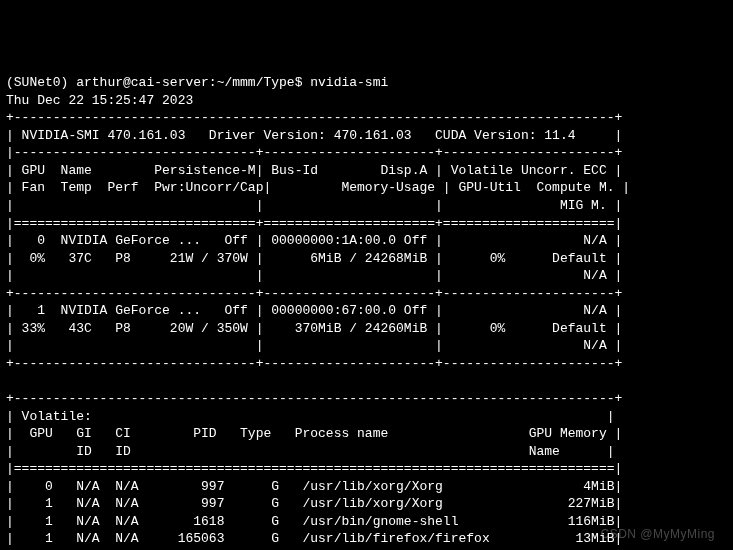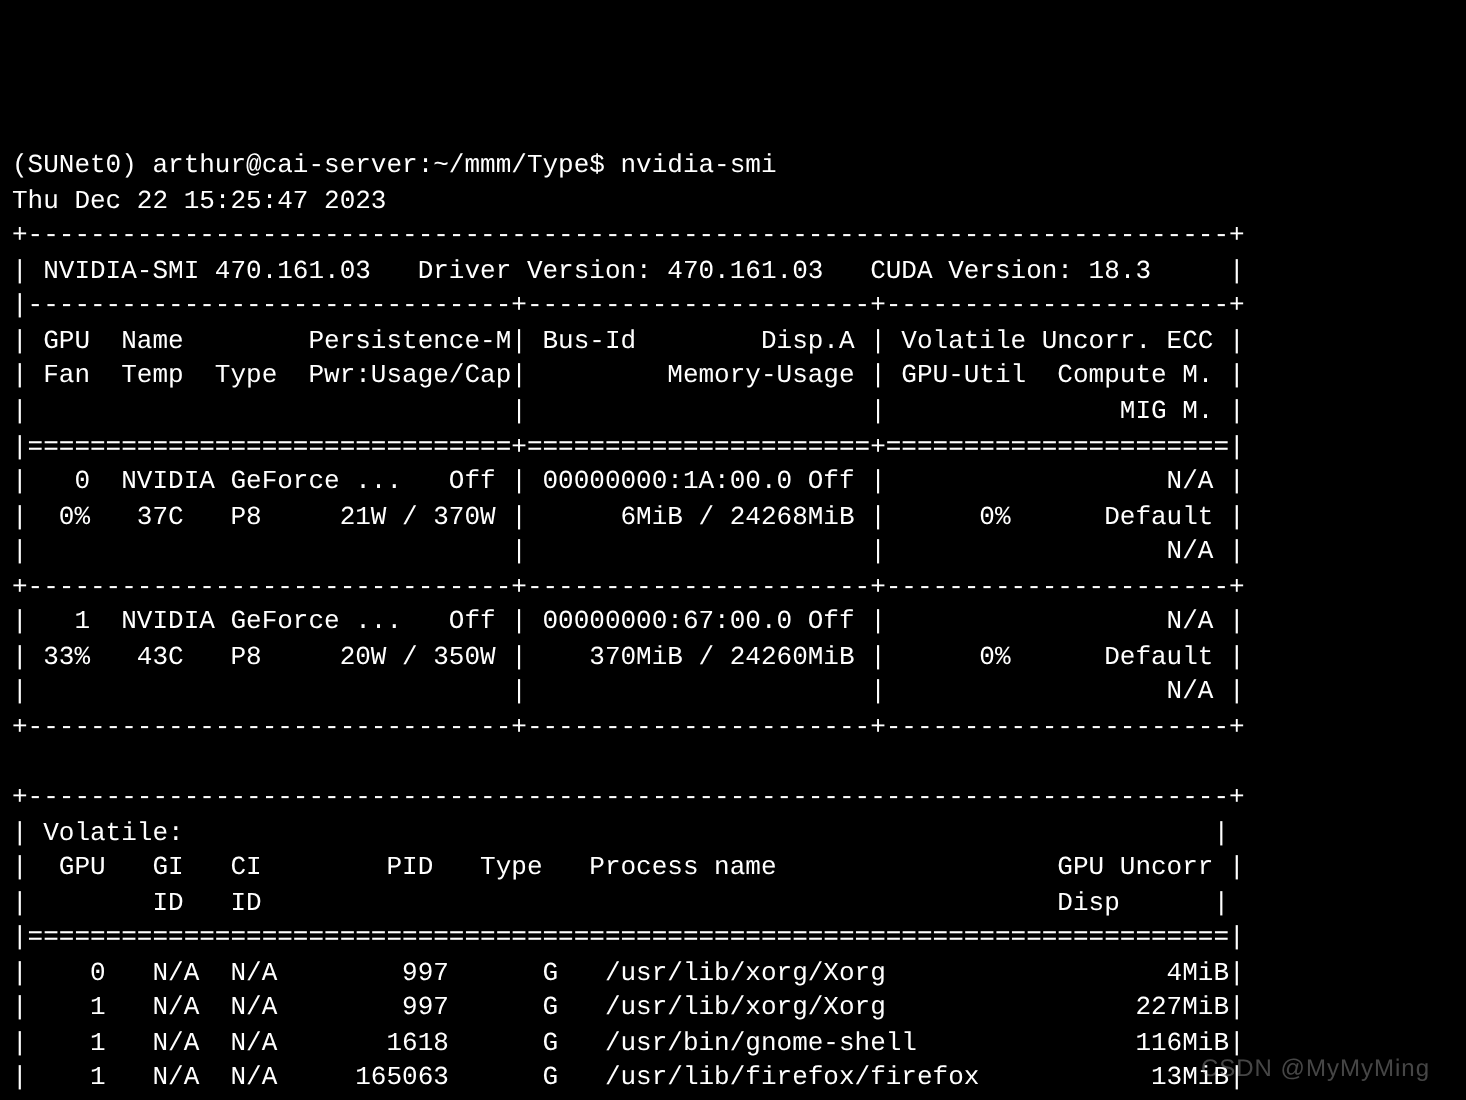--- a/index.html
+++ b/index.html
@@ -28,39 +28,39 @@
   }
 </style>
 </head>
 <body>
 
 
 
 <span><span>(SUNet0) arthur@cai-server:~/mmm/Type$ </span><span>nvidia-smi</span>
 <span>Thu Dec 22 15:25:47 2023</span>
 <span>+-----------------------------------------------------------------------------+</span>
-<span id="hdr">| NVIDIA-SMI 470.161.03   Driver Version: 470.161.03   CUDA Version: 18.3     |</span>
+<span id="hdr">| NVIDIA-SMI 470.161.03   Driver Version: 470.161.03   CUDA Version: 11.4     |</span>
 <span>|-------------------------------+----------------------+----------------------+</span>
 <span id="ch1">| GPU  Name        Persistence-M| Bus-Id        Disp.A | Volatile Uncorr. ECC |</span>
-<span id="ch2">| Fan  Temp  Type  Pwr:Usage/Cap|         Memory-Usage | GPU-Util  Compute M. |</span>
+<span id="ch2">| Fan  Temp  Perf  Pwr:Uncorr/Cap|         Memory-Usage | GPU-Util  Compute M. |</span>
 <span id="ch3">|                               |                      |               MIG M. |</span>
 <span>|===============================+======================+======================|</span>
 <span id="gpurows">|   0  NVIDIA GeForce ...   Off | 00000000:1A:00.0 Off |                  N/A |
 |  0%   37C   P8     21W / 370W |      6MiB / 24268MiB |      0%      Default |
 |                               |                      |                  N/A |
 +-------------------------------+----------------------+----------------------+
 |   1  NVIDIA GeForce ...   Off | 00000000:67:00.0 Off |                  N/A |
 | 33%   43C   P8     20W / 350W |    370MiB / 24260MiB |      0%      Default |
 |                               |                      |                  N/A |
 </span><span>+-------------------------------+----------------------+----------------------+</span>
 <span>                                                                               </span>
 <span>+-----------------------------------------------------------------------------+</span>
 <span id="ptitle">| Volatile:                                                                  |</span>
-<span id="ph1">|  GPU   GI   CI        PID   Type   Process name                  GPU Uncorr |</span>
-<span id="ph2">|        ID   ID                                                   Disp      |</span>
+<span id="ph1">|  GPU   GI   CI        PID   Type   Process name                  GPU Memory |</span>
+<span id="ph2">|        ID   ID                                                   Name      |</span>
 <span>|=============================================================================|</span>
 <span id="procrows">|    0   N/A  N/A        997      G   /usr/lib/xorg/Xorg                  4MiB|
 |    1   N/A  N/A        997      G   /usr/lib/xorg/Xorg                227MiB|
 |    1   N/A  N/A       1618      G   /usr/bin/gnome-shell              116MiB|
 |    1   N/A  N/A     165063      G   /usr/lib/firefox/firefox           13MiB|
 |    1   N/A  N/A     174927      G   ...nlogin/bin/sunloginclient       10MiB|
 </span></span>
 <div class="watermark">CSDN @MyMyMing</div>
 
 

